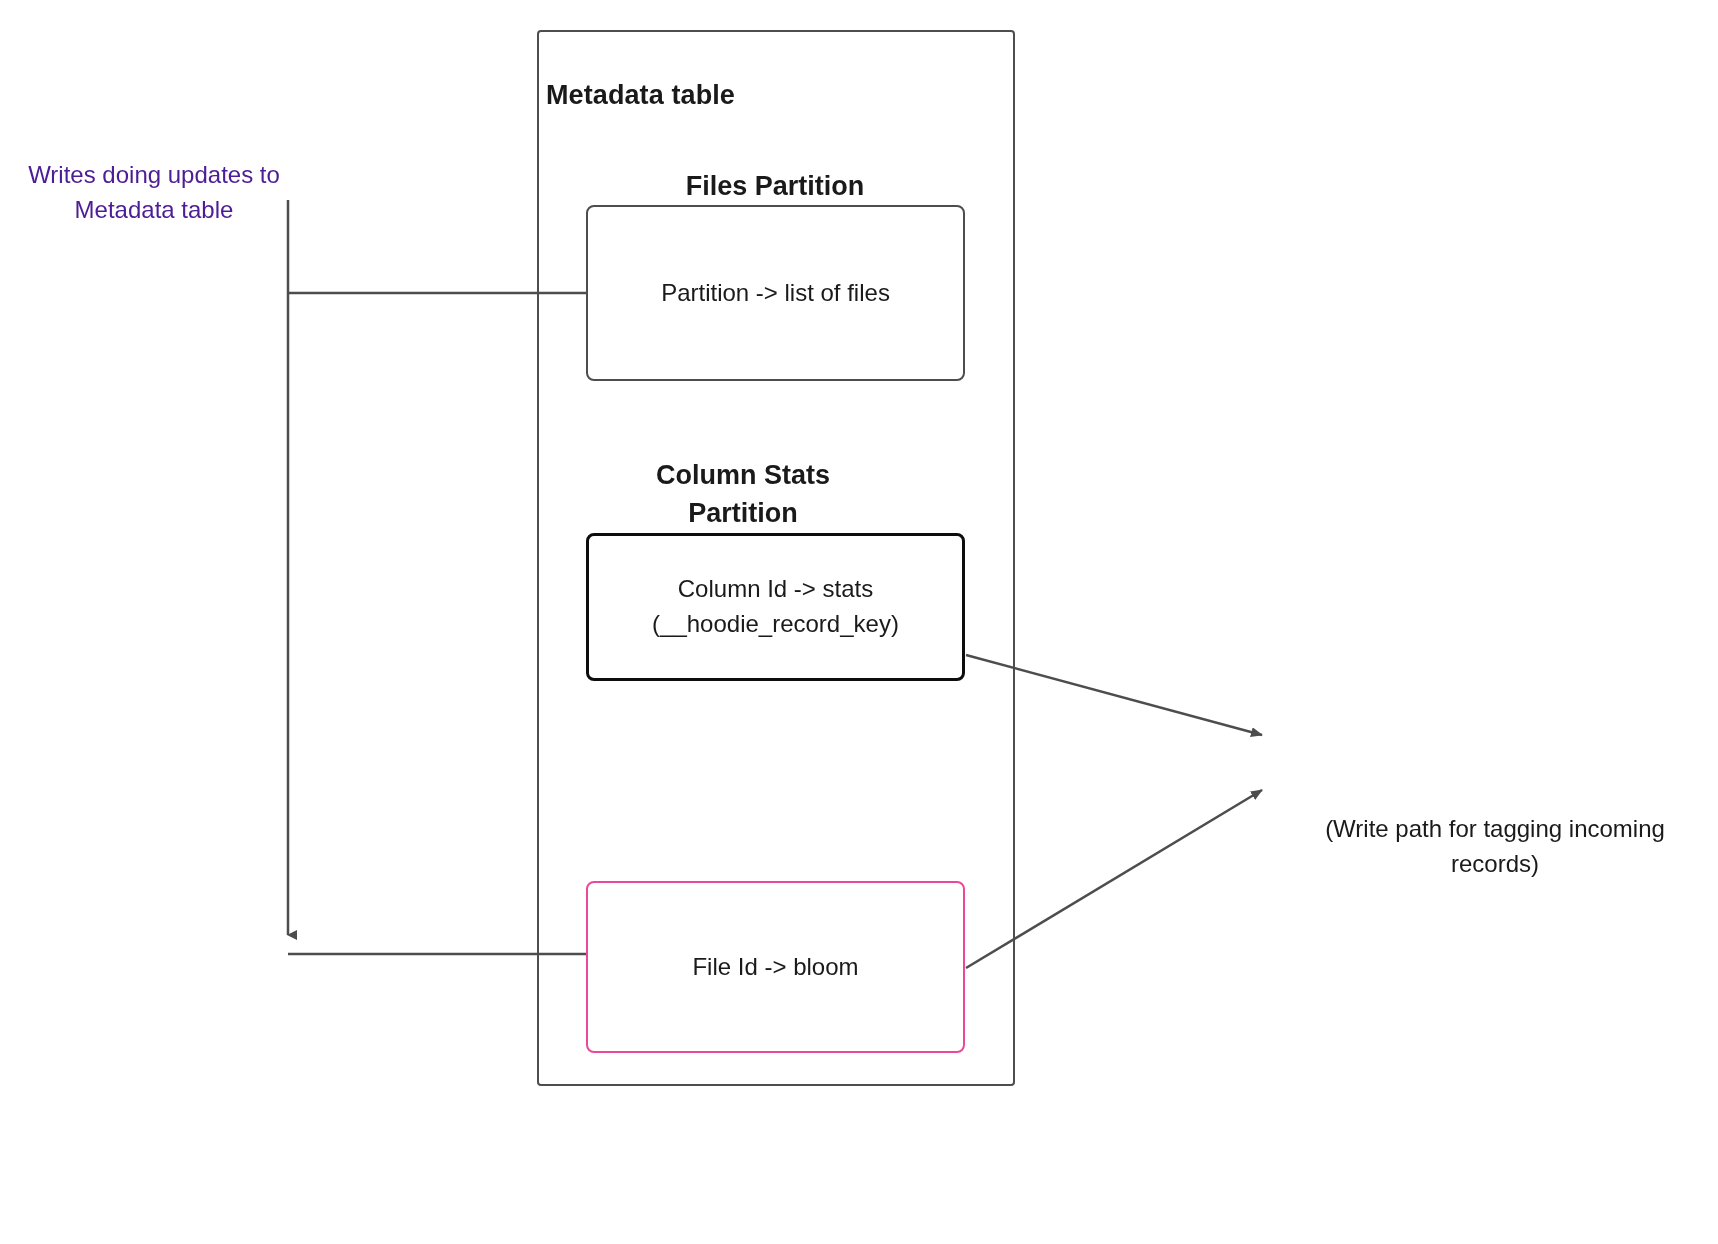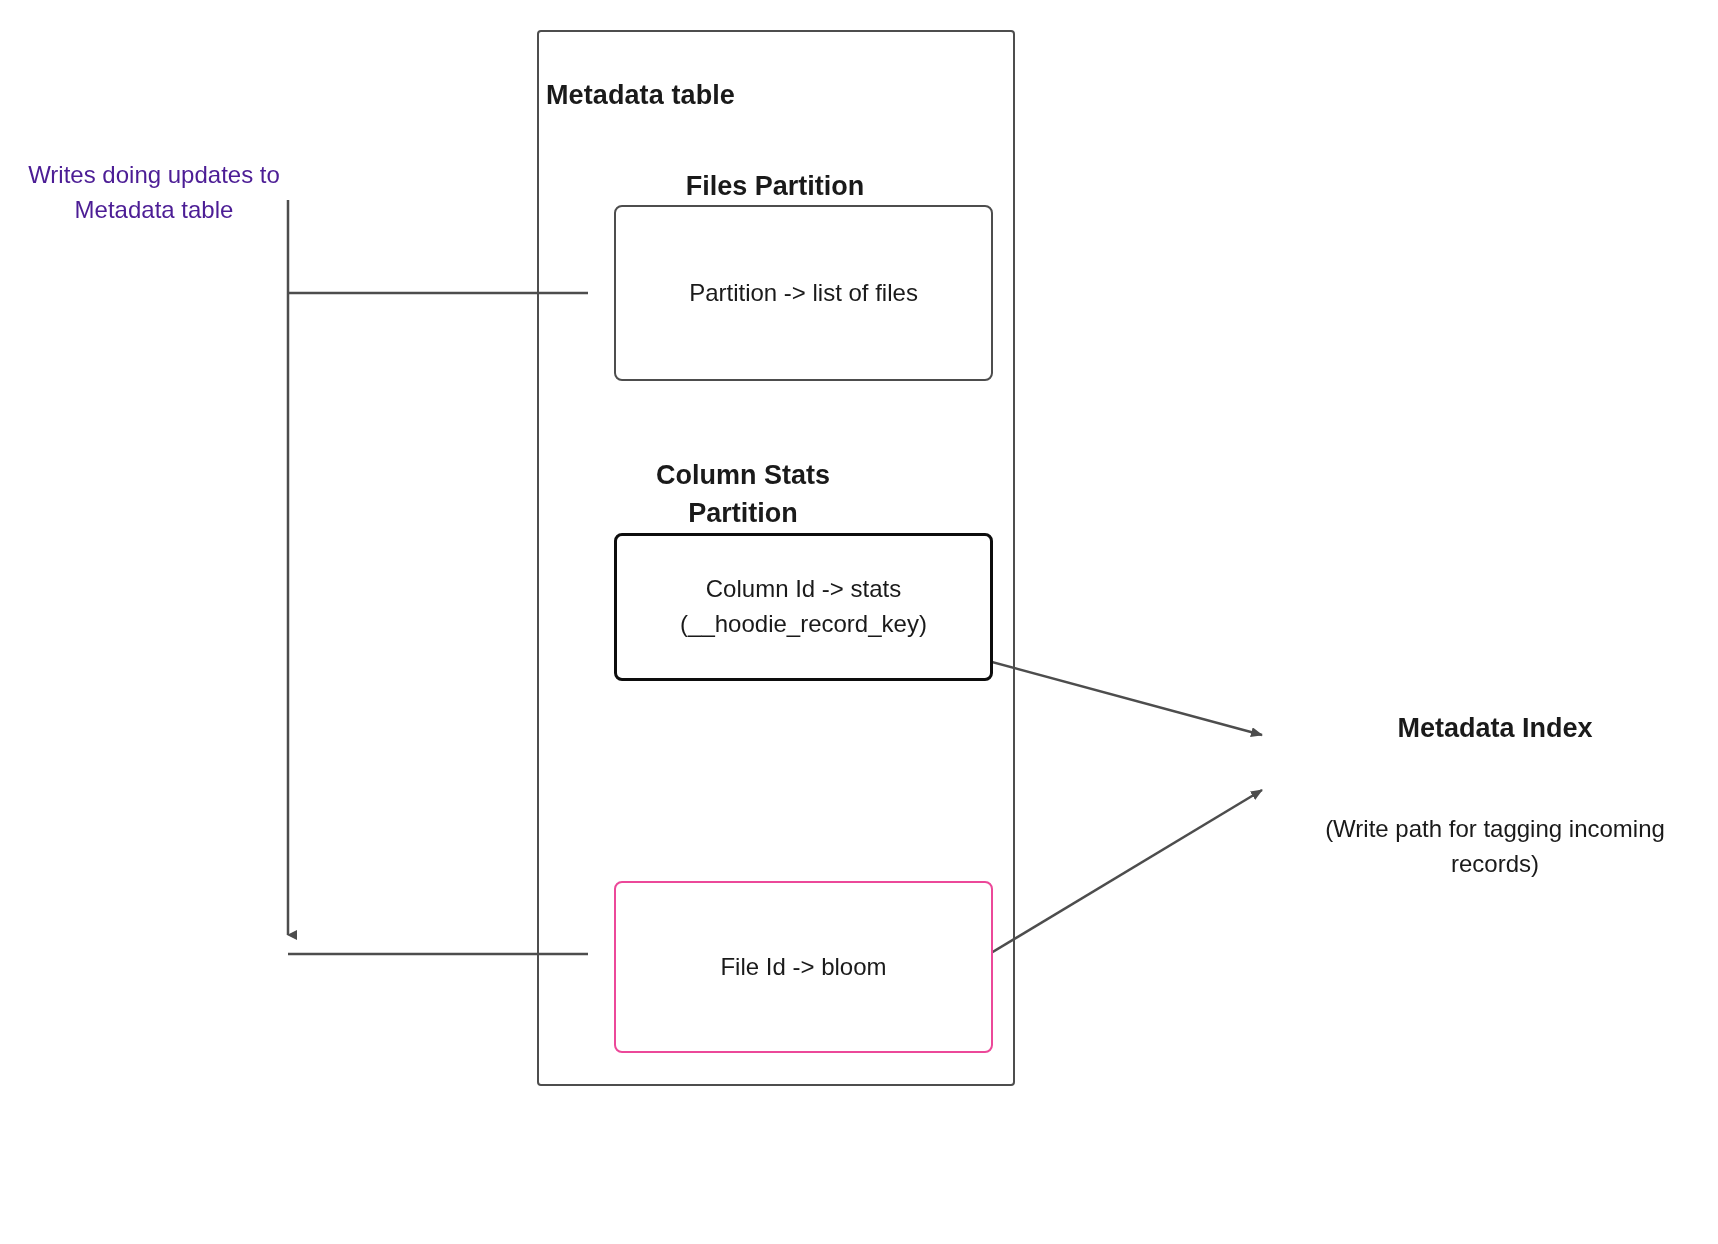--- a/index.html
+++ b/index.html
@@ -69,21 +69,20 @@
   
   .partition-box {
     position: absolute;
     box-sizing: border-box;
     border-radius: 8px;
     background: #ffffff;
     display: flex;
     align-items: center;
     justify-content: center;
     text-align: center;
-    margin-left: 28px;
   }
   .partition-box .box-text {
     font-size: 24px;
     line-height: 1.45;
     color: #1a1a1a;
   }
   #box-files {
     left: 586px;  top: 205px;  width: 379px; height: 176px;
     border: 2px solid #4d4d4d;
   }
@@ -175,17 +174,16 @@
       <span>Column Id  -&gt; stats</span><br>
       <span>(__hoodie_record_key)</span>
     </span>
   </div>
 
 
   <div class="partition-box" id="box-bloom">
     <span class="box-text">File Id -&gt; bloom</span>
   </div>
 
-  <div id="metadata-index-title">Metadata Index</div>
 
   <div id="metadata-index-note">(Write path for tagging incoming records)</div>
 
 </div>
 
 </body></html>

